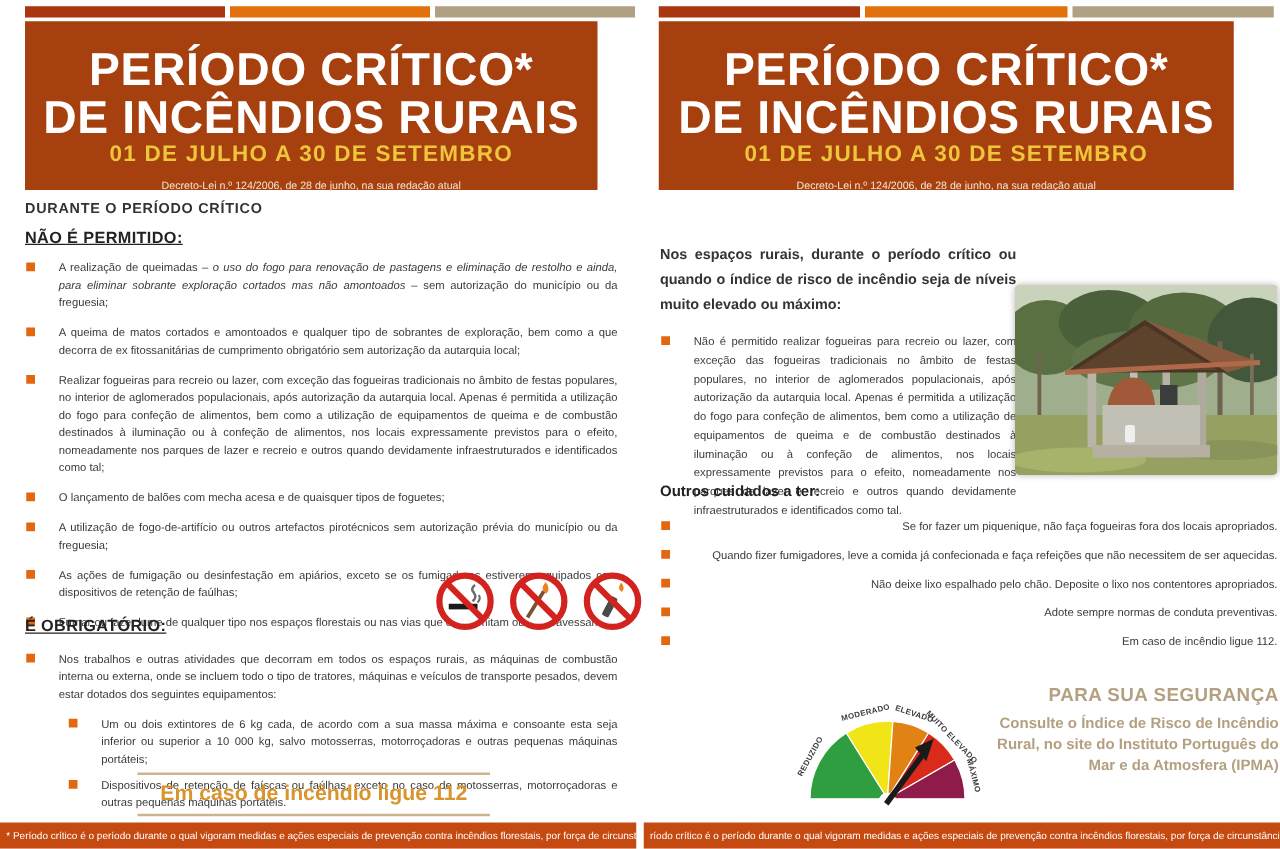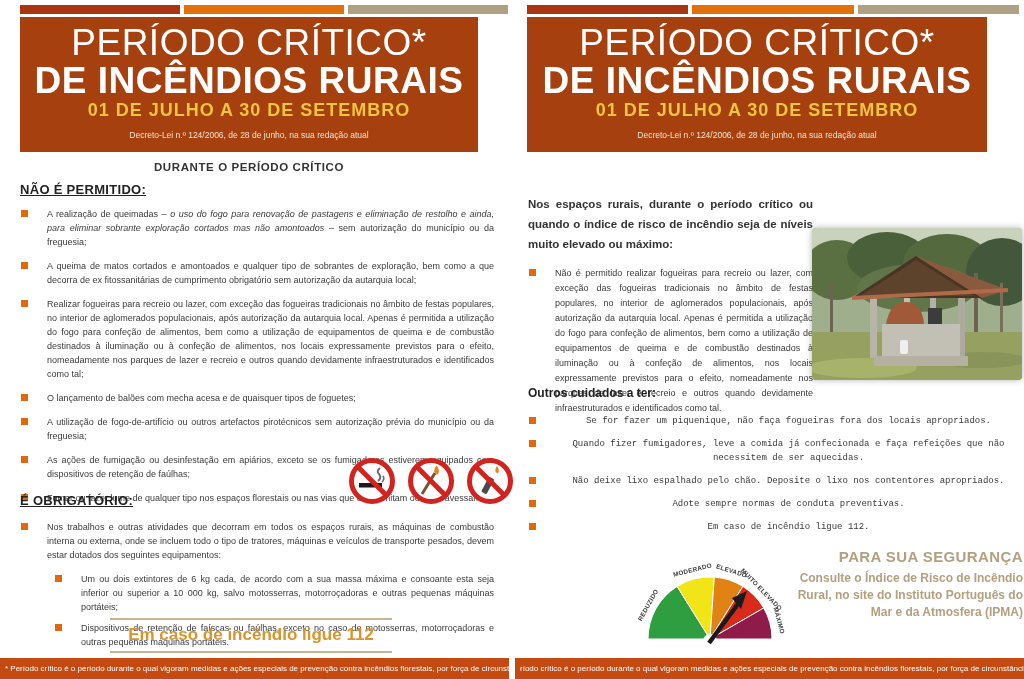--- a/index.html
+++ b/index.html
@@ -16,26 +16,26 @@
   .right .topbar{left:12px;width:492px;}
   .topbar .seg{flex:1;}
   .seg.red{background:#A93511;}
   .seg.orange{background:#E2700D;}
   .seg.tan{background:#B1A184;}
 
   
   .masthead{position:absolute;top:17px;height:135px;background:#A6400F;color:#fff;text-align:center;}
   .left .masthead{left:20px;width:458px;}
   .right .masthead{left:12px;width:460px;}
-  .title1{font-size:37px;font-weight:normal;letter-spacing:0.5px;margin-top:7px;line-height:38px;}
+  .title1{font-size:37px;font-weight:bold;letter-spacing:0.5px;margin-top:20px;line-height:38px;}
   .title2{font-size:37px;font-weight:bold;letter-spacing:0.5px;line-height:38px;text-align:center;}
   .subtitle{color:#EFC53C;font-size:18px;font-weight:bold;letter-spacing:1px;margin-top:0;}
   .law{font-size:8.5px;margin-top:9px;color:#F4E3D2;}
 
-  .section-title{position:absolute;top:161px;left:20px;width:458px;text-align:center;
+  .section-title{position:absolute;top:161px;left:20px;width:458px;
                  font-size:11.5px;font-weight:bold;color:#333;letter-spacing:0.6px;}
 
   .list-heading{font-size:13px;font-weight:bold;color:#222;text-decoration:underline;
                 margin:0 0 10px 0;letter-spacing:0.3px;}
 
   ul.bullets{list-style:none;margin:0;padding:0;}
   ul.bullets li{position:relative;padding-left:27px;margin-bottom:10px;
                 font-size:9px;line-height:14px;text-align:justify;color:#3a3a3a;}
   .sq{position:absolute;left:1px;top:3px;width:7px;height:7px;background:#E2670F;display:block;}
   ul.bullets li em{font-style:italic;}
@@ -61,21 +61,21 @@
   .intro-block{position:absolute;top:162px;left:13px;width:285px;margin-top:32px;}
   .intro-heading{font-size:11.5px;font-weight:bold;line-height:20px;text-align:justify;color:#333;margin:0 0 12px 0;}
   .intro-block ul.bullets li{line-height:15px;}
 
   .photo{position:absolute;left:297px;top:228px;width:210px;height:152px;
          border-radius:4px;box-shadow:0 0 6px rgba(0,0,0,0.30);overflow:hidden;background:#fff;}
   .photo svg{display:block;}
 
   .care-block{position:absolute;top:386px;left:13px;width:494px;}
   .care-heading{font-size:12px;font-weight:bold;color:#222;margin:0 0 14px 0;}
-  .care-block ul.bullets li{margin-bottom:9px;text-align:center;font-family:Liberation Mono, monospace;}
+  .care-block ul.bullets li{margin-bottom:9px;text-align:right;}
 
   .gauge{position:absolute;left:110px;top:551px;width:172px;height:96px;}
   .gauge text{font-size:6.3px;font-weight:bold;fill:#3a3a3a;letter-spacing:0.3px;}
 
   .safety{position:absolute;left:278px;top:548px;width:230px;text-align:right;color:#B3A081;}
   .safety-title{font-size:15px;font-weight:bold;letter-spacing:0.4px;margin-bottom:5px;}
   .safety-text{font-size:12px;font-weight:bold;line-height:17px;}
 </style>
 </head>
 <body>

